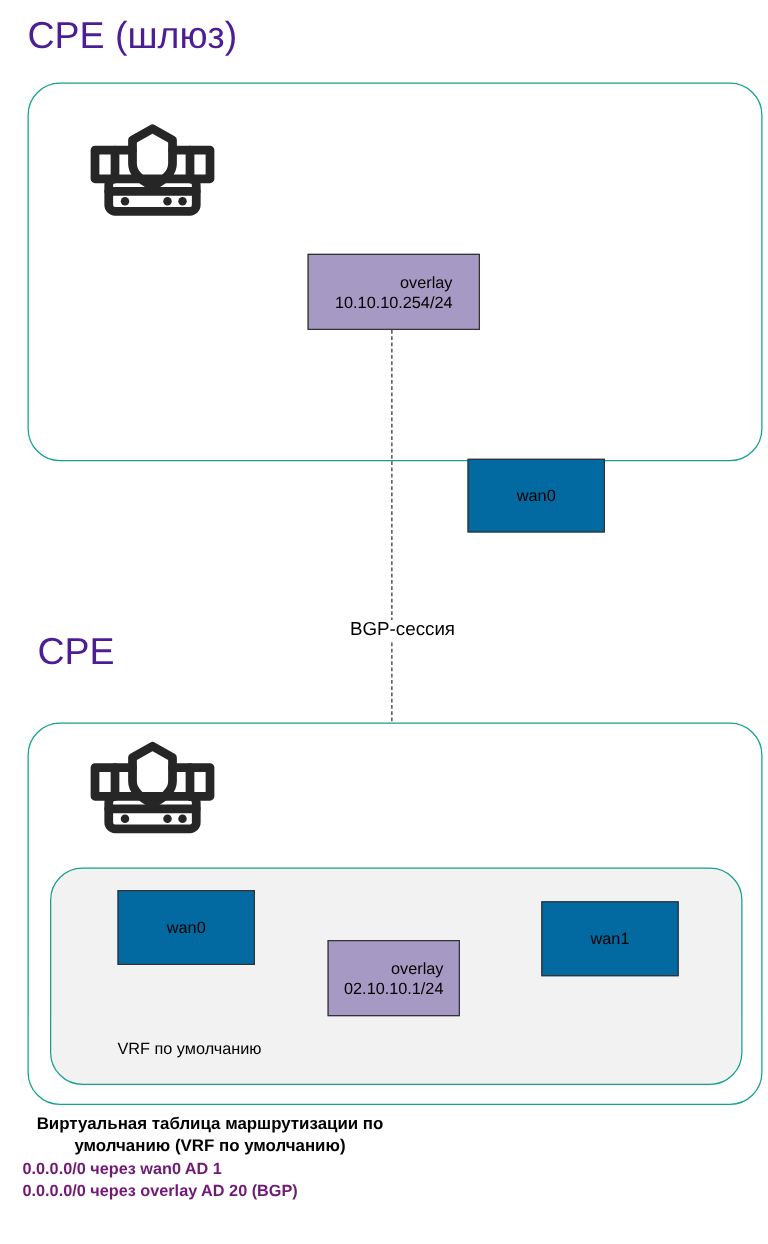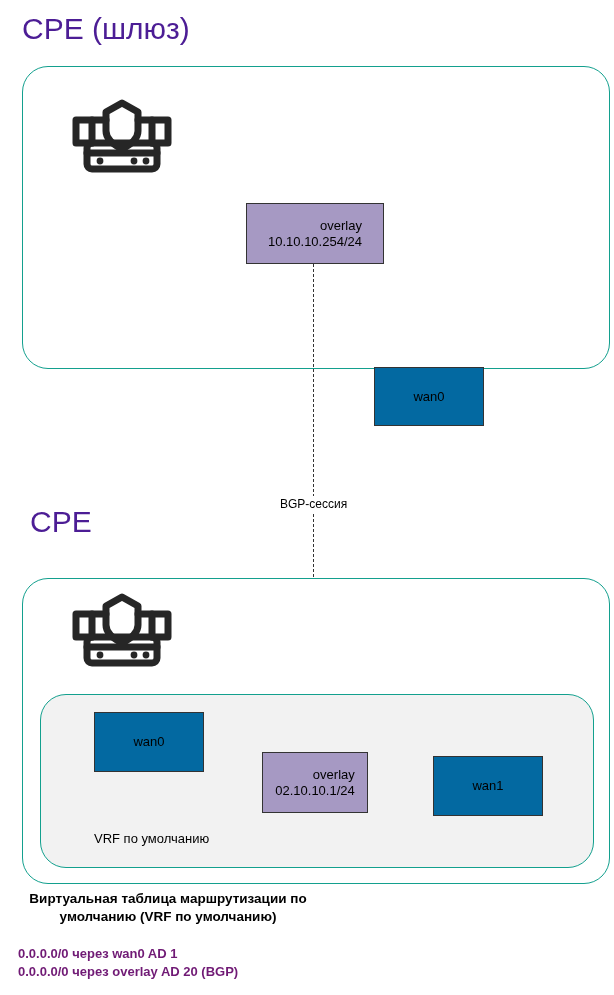--- a/index.html
+++ b/index.html
@@ -95,42 +95,42 @@
     font-size: 13px;
     line-height: 16px;
     color: #000000;
   }
   .iface-box.wan    { background: #0369a1; }
   .iface-box.overlay{ background: #a699c3; }
 
   #wan0-gateway { left: 374px; top: 367px; width: 110px; height: 59px; }
   #overlay-gateway { left: 246px; top: 203px; width: 138px; height: 61px; }
   #wan0-cpe { left: 94px; top: 712px; width: 110px; height: 60px; }
-  #wan1-cpe { left: 433px; top: 756px; width: 110px; height: 60px; }
+  #wan1-cpe { left: 433px; top: 721px; width: 110px; height: 60px; }
   #overlay-cpe { left: 262px; top: 752px; width: 106px; height: 61px; }
 
   .iface-text {
     pointer-events: none;
   }
   .iface-text .line2 { display: block; }
 
   
   #bgp-link {
     position: absolute;
     left: 313px;
     top: 264px;
     width: 0px;
     height: 488px;
     border-left: 1.6px dashed #333333;
   }
   #bgp-label {
     position: absolute;
     left: 276px;
     top: 496px;
-    font-size: 12px;
+    font-size: 15px;
     line-height: 14px;
     color: #000000;
     background: #ffffff;
     padding: 1px 4px;
     white-space: nowrap;
   }
 
   
   #routing-table {
     position: absolute;
@@ -138,21 +138,21 @@
     top: 890px;
     width: 420px;
   }
   #routing-title {
     font-size: 13.5px;
     font-weight: bold;
     line-height: 18px;
     color: #000000;
     text-align: center;
     width: 300px;
-    margin: 0 0 19px 0;
+    margin: 0 0 0 0;
   }
   .route-line {
     font-size: 13px;
     line-height: 18px;
     color: #701a75;
     white-space: nowrap;
     font-weight: bold;
   }
 </style>
 </head>

